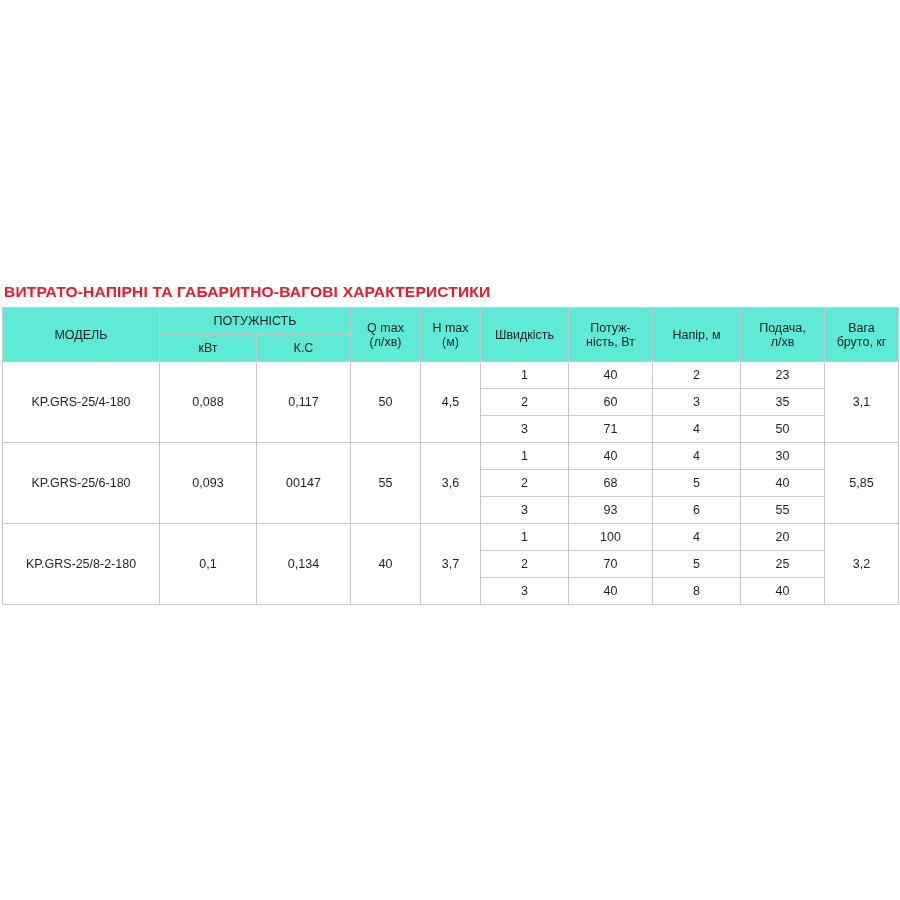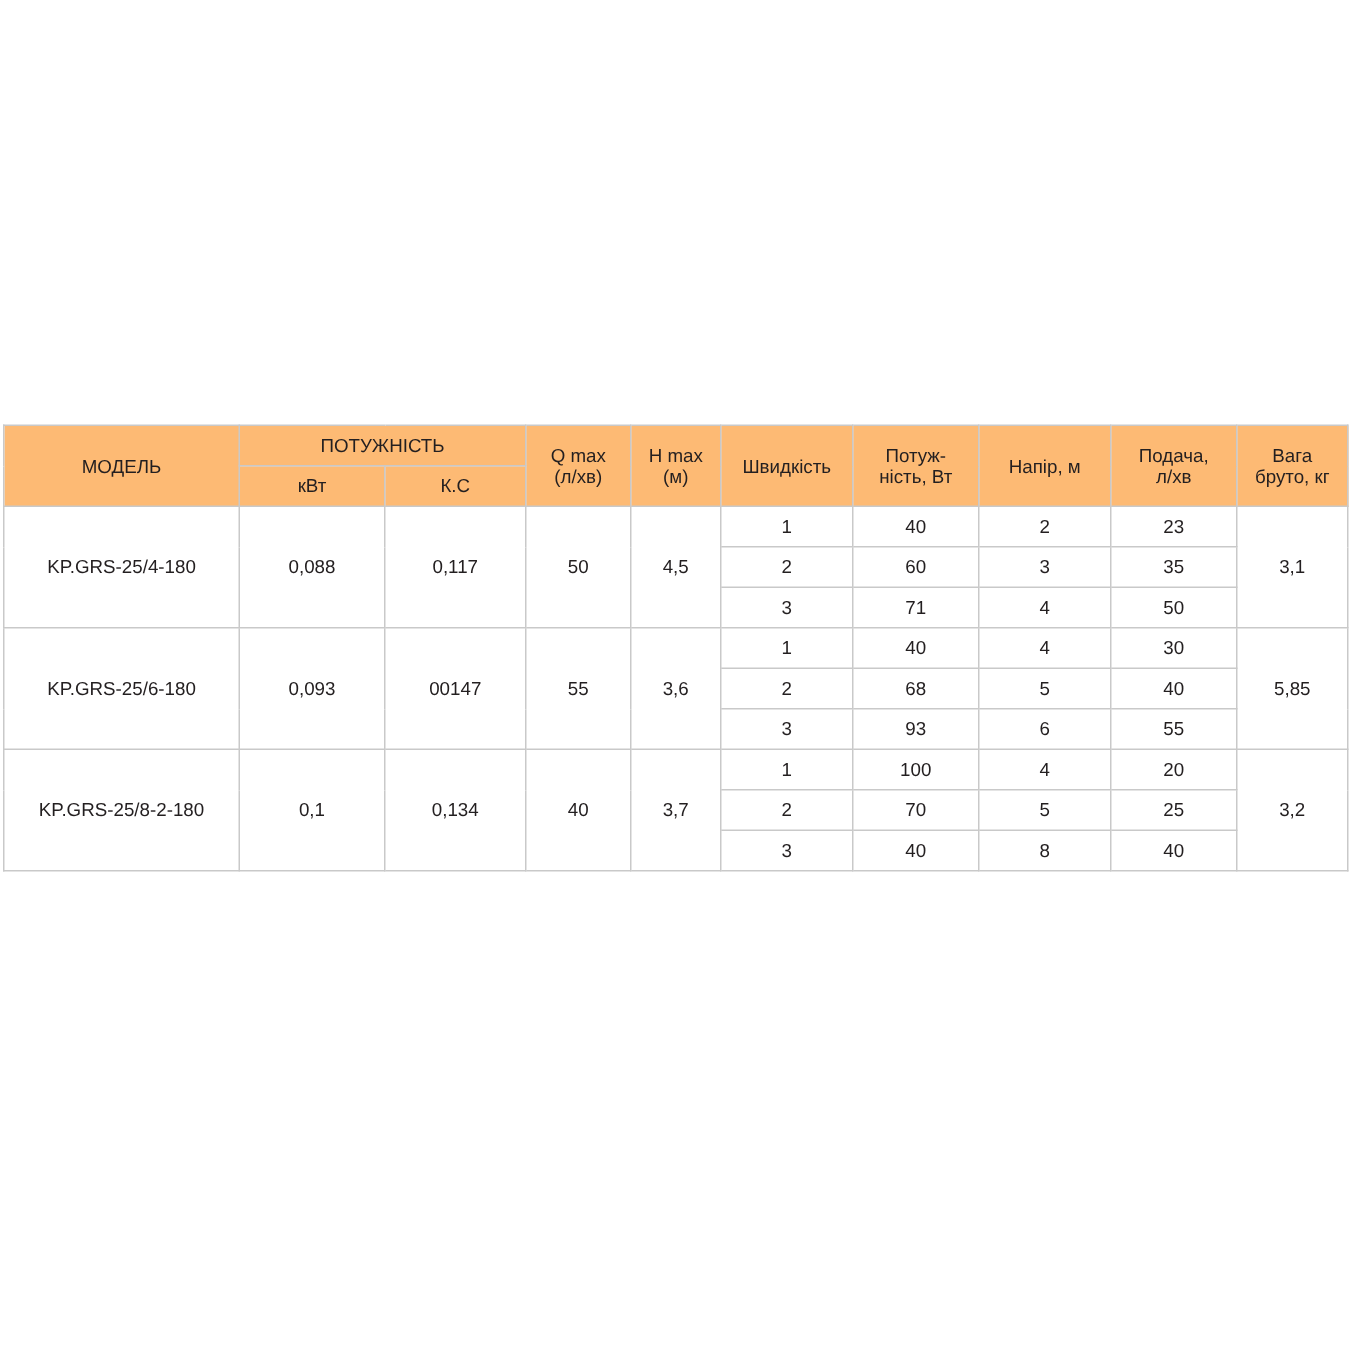--- a/index.html
+++ b/index.html
@@ -43,21 +43,21 @@
     border: 1px solid #c9c9c9;
     font-size: 12.5px;
     font-weight: normal;
     text-align: center;
     vertical-align: middle;
     color: #231f20;
     padding: 0;
     height: 26px;
   }
   thead td, thead th {
-    background: #fdba74;
+    background: #5eead4;
   }
   .hdr-top {
     height: 23px;
   }
   .hdr-sub {
     height: 25px;
   }
   .model-col {
     width: 157px;
   }
@@ -81,20 +81,21 @@
   .data-row td {
     height: 26px;
   }
   .nowrap { white-space: nowrap; }
 </style>
 </head>
 <body>
 
 <div class="page">
   <div class="block">
+    <div class="heading">ВИТРАТО-НАПІРНІ ТА ГАБАРИТНО-ВАГОВІ ХАРАКТЕРИСТИКИ</div>
 
     <table class="specs">
       <colgroup>
         <col class="model-col">
         <col class="kw-col">
         <col class="ks-col">
         <col class="qmax-col">
         <col class="hmax-col">
         <col class="speed-col">
         <col class="power-col">

